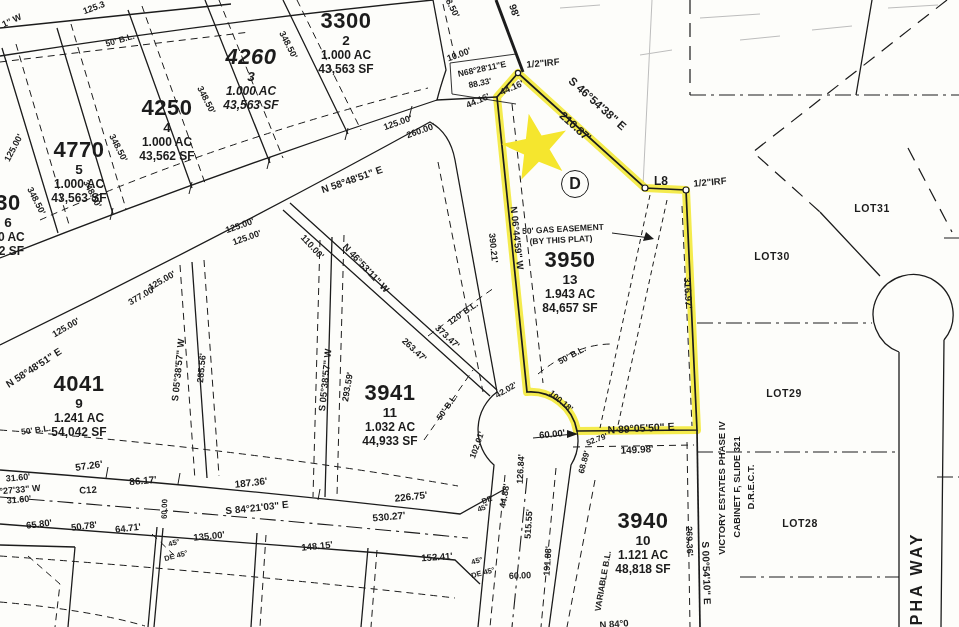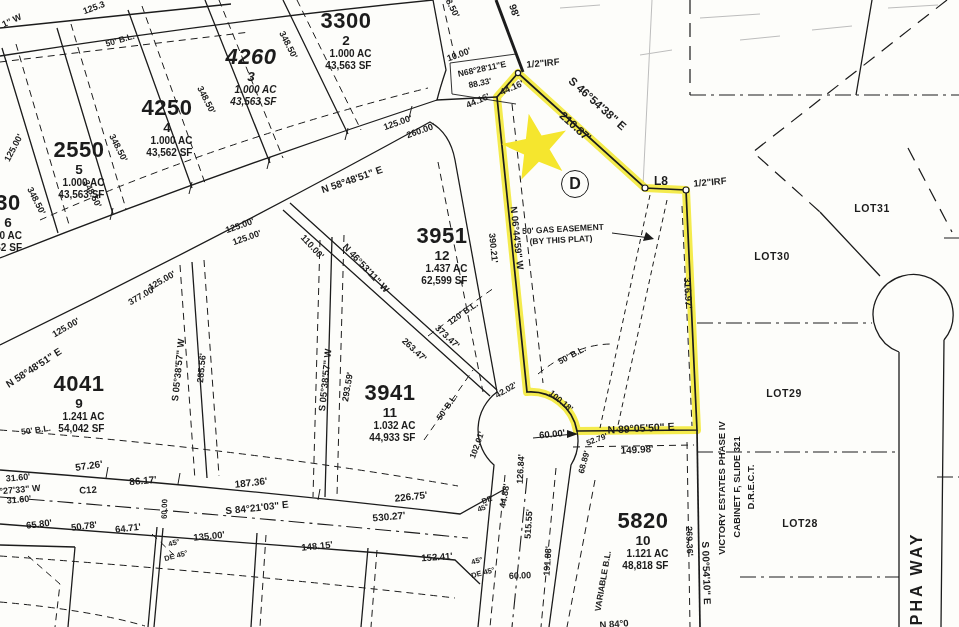--- a/index.html
+++ b/index.html
@@ -5,21 +5,21 @@
   html,body{margin:0;padding:0;background:#e8e8e8;}
   #plat{position:relative;width:959px;height:627px;background:var(--paper,#fdfdfa);overflow:hidden;
         font-family:"Liberation Sans",sans-serif;color:var(--ink,#1c1c1c);}
   #plat svg{position:absolute;left:0;top:0;}
   .layer{position:absolute;left:0;top:0;width:100%;height:100%;}
   .lbl{position:absolute;white-space:nowrap;font-weight:700;color:var(--ink,#1c1c1c);
        transform:translate(-50%,-50%) rotate(var(--r,0deg));line-height:1;}
   .lot{position:absolute;text-align:center;transform:translate(-50%,0);line-height:1;}
   .lot .blk{font-size:22px;font-weight:700;letter-spacing:.5px;}
   .lot .no{font-size:13.5px;font-weight:700;margin-top:2px;}
-  .lot .ac,.lot .sf{font-size:10px;font-weight:700;line-height:1.2;text-align:right;}
+  .lot .ac,.lot .sf{font-size:12px;font-weight:700;line-height:1.2;}
   .adj{position:absolute;transform:translate(-50%,-50%);font-size:10.5px;font-weight:700;letter-spacing:.6px;}
   .dmark{position:absolute;left:561px;top:170px;width:26px;height:26px;border:1.8px solid var(--ink,#1c1c1c);
          border-radius:50%;text-align:center;line-height:26px;font-size:16px;font-weight:700;}
   
   .ink path{stroke:var(--ink,#1c1c1c);fill:none;stroke-width:1.3px;}
   .ink .w16{stroke-width:1.7px;} .ink .w28{stroke-width:3px;} .ink .w09{stroke-width:.9px;} .ink .w10{stroke-width:1px;}
   .y{stroke:var(--highlight,#f3e93e);stroke-width:8px;fill:none;stroke-linejoin:round;stroke-linecap:round;opacity:.92;}
   .dash path{stroke:var(--ink,#1c1c1c);fill:none;stroke-width:1px;stroke-dasharray:7 5;}
   .dash2 path{stroke:var(--ink,#1c1c1c);fill:none;stroke-width:1px;stroke-dasharray:5 4;}
   .dashlong path{stroke:var(--ink,#1c1c1c);fill:none;stroke-width:1.2px;stroke-dasharray:14 9;}
@@ -109,51 +109,51 @@
         <div class="ac">1.000 AC</div>
         <div class="sf">43,563 SF</div>
       </div>
       <div class="lot" style="left: 167px; top: 97px;">
         <div class="blk">4250</div>
         <div class="no">4</div>
         <div class="ac">1.000 AC</div>
         <div class="sf">43,562 SF</div>
       </div>
       <div class="lot" style="left: 79px; top: 139px;">
-        <div class="blk">2550</div>
+        <div class="blk">4770</div>
         <div class="no">5</div>
         <div class="ac">1.000 AC</div>
         <div class="sf">43,563 SF</div>
       </div>
       <div class="lot" style="left: 8px; top: 192px;">
         <div class="blk">30</div>
         <div class="no">6</div>
         <div class="ac">00 AC</div>
         <div class="sf">62 SF</div>
       </div>
-      <div class="lot" style="left: 442px; top: 225px;">
-        <div class="blk">3951</div>
-        <div class="no">12</div>
-        <div class="ac">1.437 AC</div>
-        <div class="sf">62,599 SF</div>
+      <div class="lot" style="left: 570px; top: 249px;">
+        <div class="blk">3950</div>
+        <div class="no">13</div>
+        <div class="ac">1.943 AC</div>
+        <div class="sf">84,657 SF</div>
       </div>
       <div class="lot" style="left: 79px; top: 373px;">
         <div class="blk">4041</div>
         <div class="no">9</div>
         <div class="ac">1.241 AC</div>
         <div class="sf">54,042 SF</div>
       </div>
       <div class="lot" style="left: 390px; top: 382px;">
         <div class="blk">3941</div>
         <div class="no">11</div>
         <div class="ac">1.032 AC</div>
         <div class="sf">44,933 SF</div>
       </div>
       <div class="lot" style="left: 643px; top: 510px;">
-        <div class="blk">5820</div>
+        <div class="blk">3940</div>
         <div class="no">10</div>
         <div class="ac">1.121 AC</div>
         <div class="sf">48,818 SF</div>
       </div>
     </div>
   <div id="adj" class="layer">
       <div class="adj" style="left: 872px; top: 208px;">LOT31</div>
       <div class="adj" style="left: 772px; top: 256px;">LOT30</div>
       <div class="adj" style="left: 784px; top: 393px;">LOT29</div>
       <div class="adj" style="left: 800px; top: 523px;">LOT28</div>

